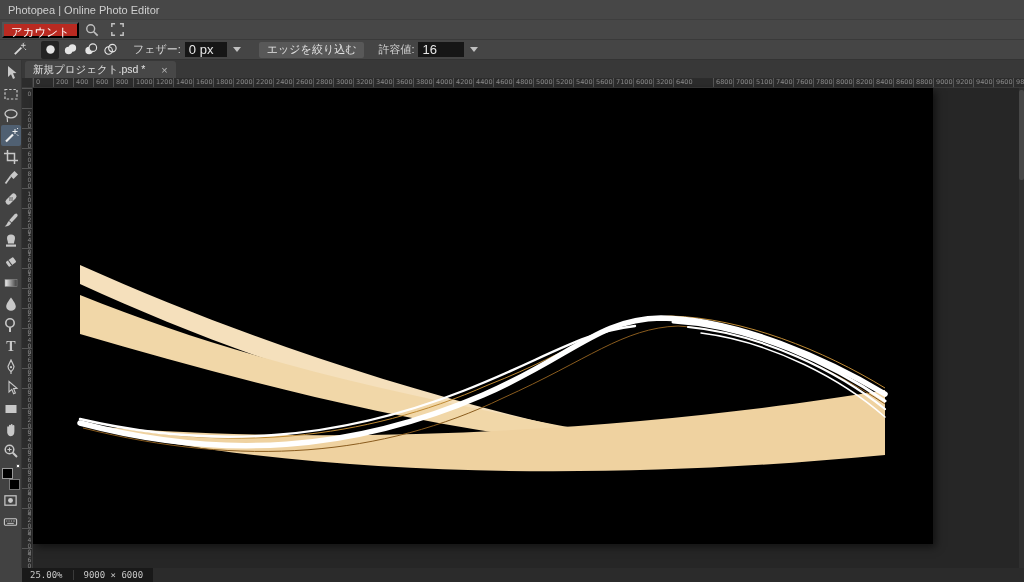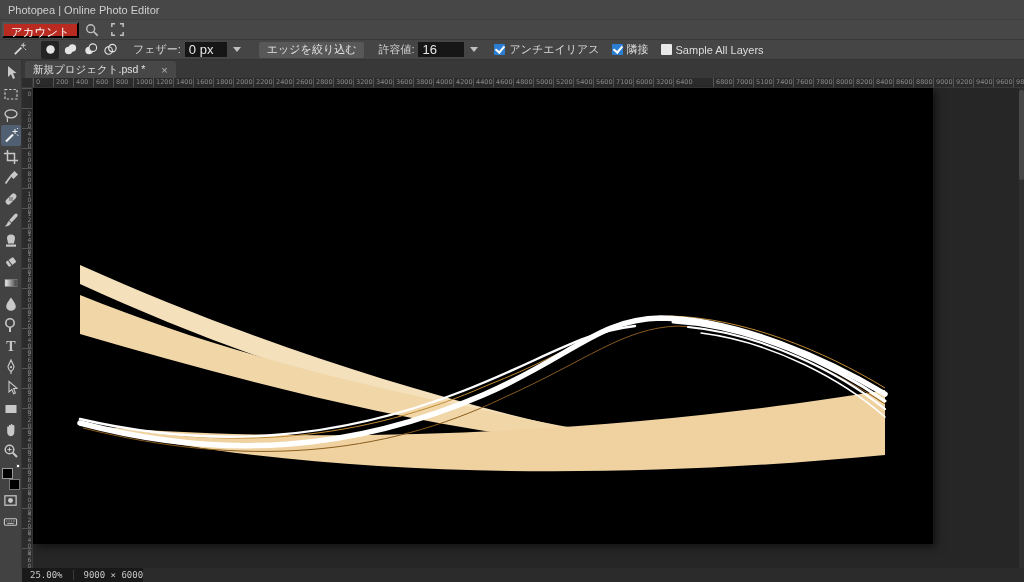--- a/index.html
+++ b/index.html
@@ -84,21 +84,21 @@
   #doc-canvas { position:absolute; left:0; top:0; width:900px; height:456px;
     background:#000; box-shadow:3px 3px 8px rgba(0,0,0,0.55); }
   #vscroll { position:absolute; right:0; top:0; width:5px; height:480px; background:#2f2f2f; }
   #vscroll-thumb { position:absolute; left:0; top:2px; width:5px; height:90px;
     background:#474747; border-radius:2px; }
   
   #statusbar { position:absolute; left:22px; top:568px; width:1002px; height:14px;
     background:#2b2b2b; display:flex; align-items:center;
     font-family:"DejaVu Sans Mono",monospace; font-size:9px; color:#c8c8c8; }
   #status-box { background:#191919; height:14px; display:flex; align-items:center;
-    padding:0 0 0 8px; gap:0; }
+    padding:0 10px 0 8px; gap:0; }
   #status-zoom { padding-right:10px; border-right:1px solid #3a3a3a; }
   #status-dims { padding-left:10px; }
   #toolbar-foot { position:absolute; left:0; top:568px; width:22px; height:14px;
     background:#424242; }
   svg { display:block; }
 </style>
 </head>
 <body>
 
 <div id="titlebar">Photopea | Online Photo Editor</div>
@@ -154,34 +154,20 @@
   <span class="opt-label">フェザー:</span>
   <input class="opt-input" style="width: 42px;" value="0 px">
   <span class="drop-arrow"></span>
 
   <button class="opt-btn">エッジを絞り込む</button>
 
   <span class="opt-label">許容値:</span>
   <input class="opt-input" style="width: 46px;" value="16">
   <span class="drop-arrow"></span>
 
-  <div id="opt-checkboxes" style="display:flex;align-items:center;">
-      <div class="chk-group">
-        <div class="chk on"></div>
-        <span>アンチエイリアス</span>
-      </div>
-      <div class="chk-group">
-        <div class="chk on"></div>
-        <span>隣接</span>
-      </div>
-      <div class="chk-group">
-        <div class="chk off"></div>
-        <span>Sample All Layers</span>
-      </div>
-    </div>
 </div>
 
 <div id="toolbar">
   <div id="tool-list" style="display:flex;flex-direction:column;align-items:center;">
       <div class="tool">
         <svg width="16" height="16" viewBox="0 0 16 16">
           <path d="M5,1 L5,12 L8,9.2 L10,14 L12,13 L10,8.3 L13.5,8 Z" fill="#c8c8c8"></path>
         </svg>
       </div>
       <div class="tool">

